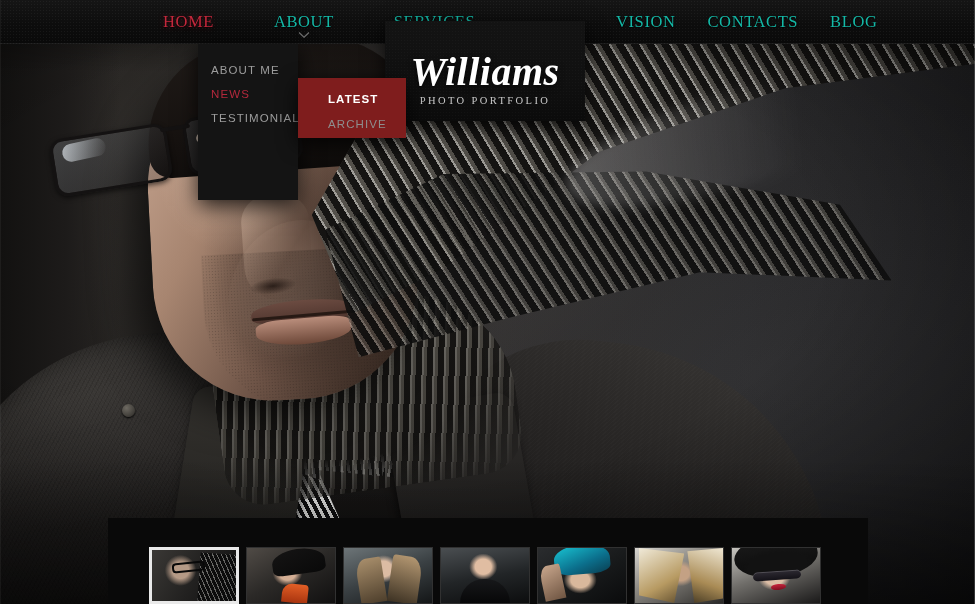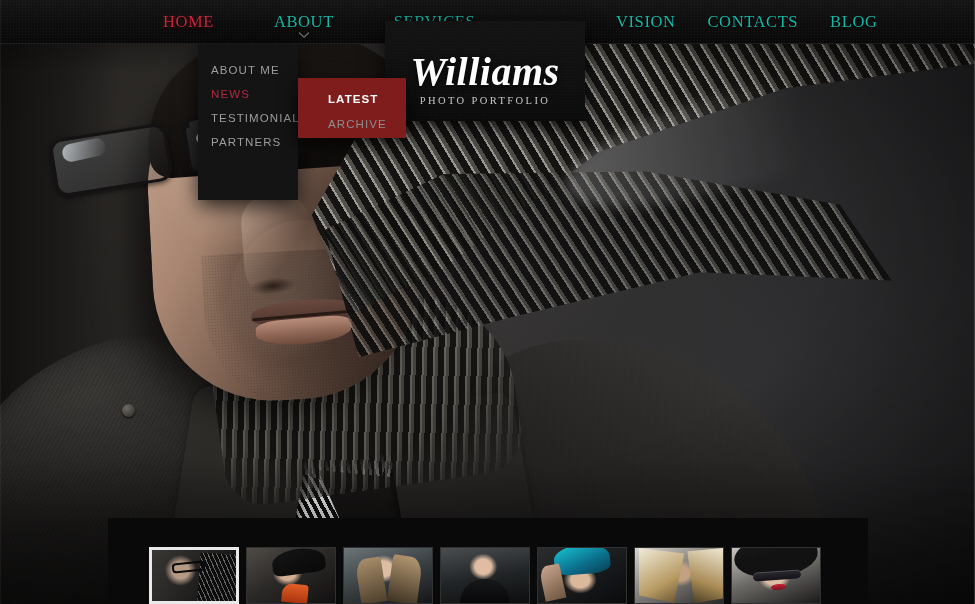--- a/index.html
+++ b/index.html
@@ -385,21 +385,20 @@
     <div class="logo-word">Williams</div>
     <div class="logo-sub">PHOTO PORTFOLIO</div>
   </div>
 
   <div id="dropdown">
     <div class="dd-panel"></div>
     <ul class="dd-list">
       <li class="dd-item">ABOUT ME</li>
       <li class="dd-item active">NEWS</li>
       <li class="dd-item">TESTIMONIALS</li>
-      <li class="dd-item">PARTNERS</li>
     </ul>
 
     <div id="submenu">
       <div class="pad"></div>
       <div class="sub-item active">LATEST</div>
       <div class="sub-item">ARCHIVE</div>
     </div>
   </div>
 
   <div id="thumbs">

